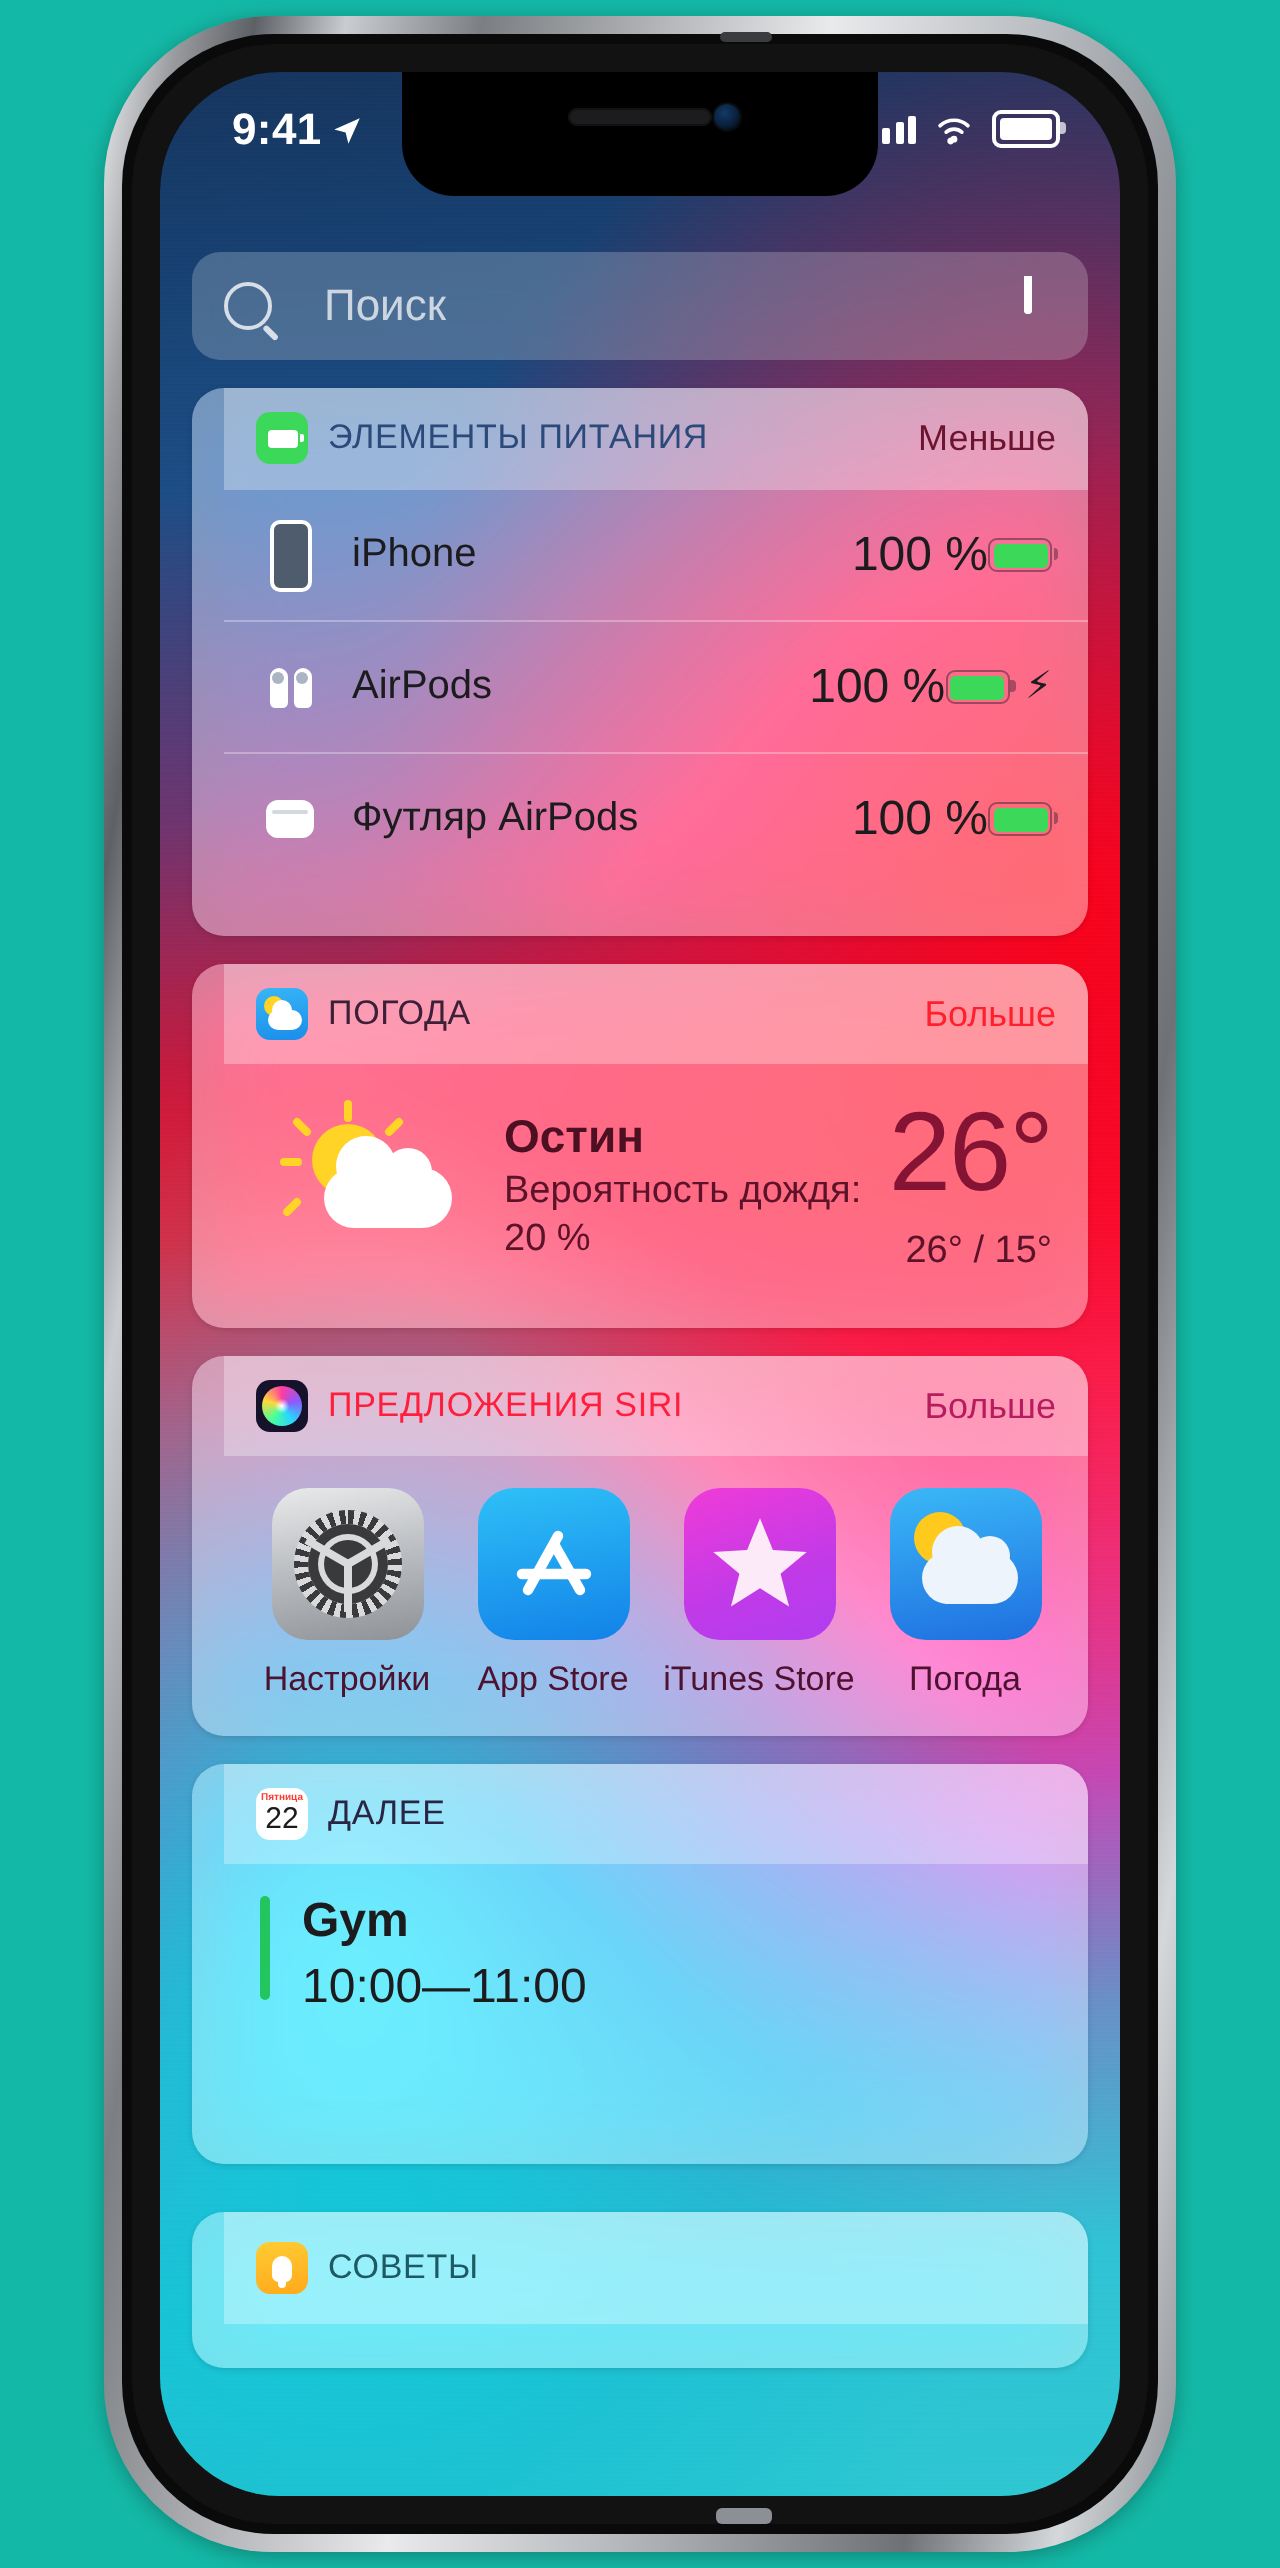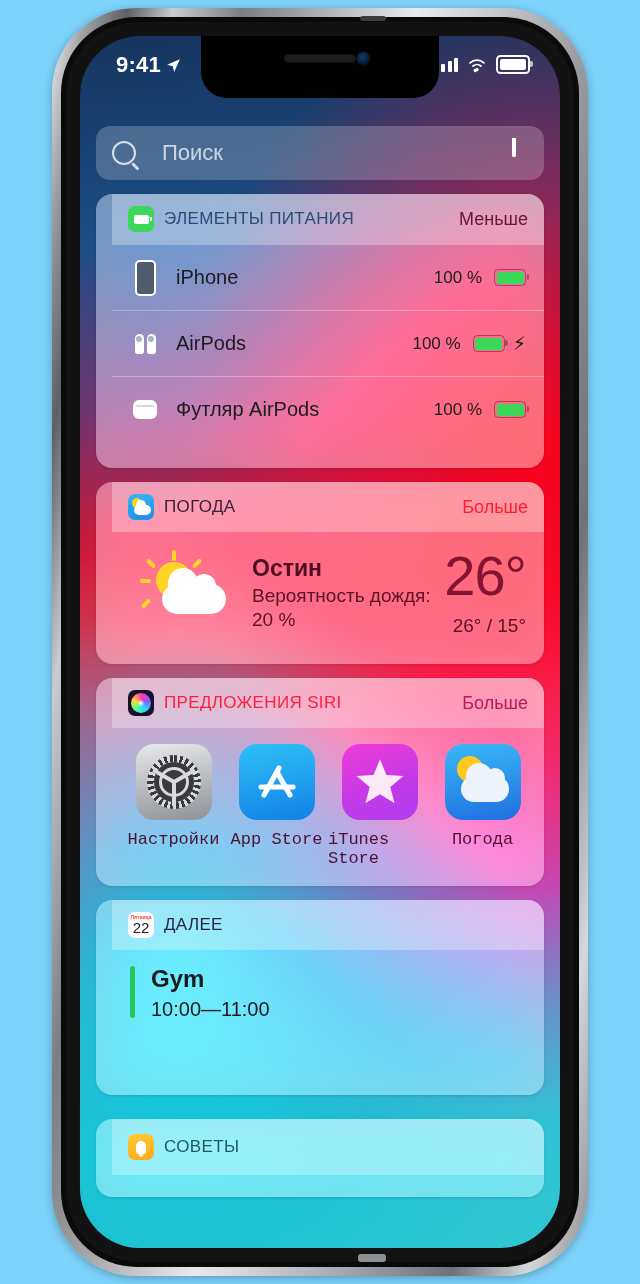--- a/index.html
+++ b/index.html
@@ -1,19 +1,19 @@
 <!DOCTYPE html>
 <html><head>
 <meta charset="utf-8">
 <style>
   html,body{margin:0;padding:0;background:#ffffff;}
   body{width:640px;height:1284px;overflow:hidden;font-family:"Liberation Sans","DejaVu Sans",sans-serif;}
 
   
-  #stage{position:relative;width:640px;height:1284px;background:#7dd3fc;}
+  #stage{position:relative;width:640px;height:1284px;background:#14b8a6;}
 
   .phone-outer{
     position:absolute;left:52px;top:8px;width:536px;height:1268px;
     border-radius:84px;
     background:linear-gradient(100deg,#f3f4f5 0%,#9a9ca0 5%,#5d6064 10%,#c9ccd0 16%,#7b7e82 25%,
                 #e9eaec 48%,#b9bcc0 62%,#6e7175 82%,#d5d8db 92%,#8a8d91 100%);
     box-shadow:0 2px 10px rgba(0,0,0,.28);
   }
   .phone-mid{
     position:absolute;left:9px;top:9px;right:9px;bottom:9px;
@@ -97,21 +97,21 @@
   .app-ico{width:26px;height:26px;border-radius:7px;flex:0 0 auto;position:relative;overflow:hidden;}
 
   
   .batt-icon-app{background:#3cd859;display:flex;align-items:center;justify-content:center;}
   .batt-icon-app .shape{width:15px;height:9px;background:#fff;border-radius:2px;position:relative;}
   .batt-icon-app .shape::after{content:"";position:absolute;right:-3px;top:2.5px;width:2px;height:4px;background:#fff;border-radius:0 1px 1px 0;}
   .row{height:65px;display:flex;align-items:center;padding:0 18px;border-top:1px solid rgba(255,255,255,.30);}
   .row:first-of-type{border-top:none;}
   .dev-ico{width:30px;flex:0 0 auto;display:flex;justify-content:center;align-items:center;}
   .dev-name{font-size:20px;color:#1c1c1e;margin-left:16px;flex:1;}
-  .dev-pct{font-size:17px;color:#1c1c1e;margin-right:12px;}
+  .dev-pct{font-size:24px;color:#1c1c1e;}
   .batt-pill{width:30px;height:15px;border:1.5px solid rgba(80,40,60,.55);border-radius:4.5px;position:relative;flex:0 0 auto;}
   .batt-pill::after{content:"";position:absolute;right:-4px;top:4px;width:2.5px;height:6px;background:rgba(80,40,60,.5);border-radius:0 2px 2px 0;}
   .batt-pill span{position:absolute;inset:1.5px;background:#3cd859;border-radius:2.5px;display:block;}
   .bolt{margin-left:8px;font-size:19px;color:#1c1c1e;line-height:1;}
 
   .ico-iphone{width:17px;height:32px;border:2px solid #fff;border-radius:5px;background:#4e5c6e;}
   .ico-airpods{display:flex;gap:3px;}
   .ico-airpods .bud{width:9px;height:20px;background:#fff;border-radius:5px 5px 3px 3px;position:relative;}
   .ico-airpods .bud::before{content:"";position:absolute;left:1.5px;top:2px;width:6px;height:6px;border-radius:50%;background:#aab4c2;}
   .ico-case{width:24px;height:19px;background:#fff;border-radius:6px;position:relative;}
@@ -135,21 +135,21 @@
   .wx-right{text-align:right;color:#7d1030;padding-left:8px;}
   .wx-temp{font-size:56px;line-height:.95;font-weight:300;color:#851434;letter-spacing:-1px;}
   .wx-hilo{font-size:19px;margin-top:12px;color:#5c1228;}
 
   
   .siri-ico-app{background:#17122b;display:flex;align-items:center;justify-content:center;}
   .siri-orb{width:20px;height:20px;border-radius:50%;
     background:
       radial-gradient(circle at 50% 50%, #ffffff 0%, rgba(255,255,255,0) 26%),
       conic-gradient(from 0deg,#ff3ba0,#8a5bff,#2ad6ff,#49ff9a,#ffd83b,#ff3ba0);}
-  .siri-apps{display:flex;justify-content:center;padding:16px 10px 18px;font-family:Liberation Mono, monospace;}
+  .siri-apps{display:flex;justify-content:center;padding:16px 10px 18px;}
   .siri-app{width:108px;display:flex;flex-direction:column;align-items:center;gap:10px;}
   .siri-app .tile{width:76px;height:76px;border-radius:18px;position:relative;overflow:hidden;}
   .siri-app .lbl{font-size:17px;color:#4d1230;}
   .tile-settings{background:linear-gradient(170deg,#e9eaeb 0%,#b9bcc0 50%,#8e9195 100%);display:flex;align-items:center;justify-content:center;}
   .gear{width:54px;height:54px;border-radius:50%;background:
       repeating-conic-gradient(#3a3a3c 0deg 7deg, #d9dadc 7deg 14deg);position:relative;}
   .gear::before{content:"";position:absolute;inset:7px;border-radius:50%;background:#d9dadc;
     box-shadow:inset 0 0 0 5px #3a3a3c;}
   .gear::after{content:"";position:absolute;inset:15px;border-radius:50%;background:#3a3a3c;}
   .gear .spoke{position:absolute;left:50%;top:50%;width:4px;height:24px;background:#d9dadc;transform-origin:50% 0;margin-left:-2px;z-index:3;}
@@ -161,21 +161,21 @@
   .tile-weather .c::before{content:"";position:absolute;left:5px;top:-13px;width:26px;height:26px;border-radius:50%;background:#eef4fb;}
   .tile-weather .c::after{content:"";position:absolute;left:24px;top:-8px;width:20px;height:20px;border-radius:50%;background:#eef4fb;}
 
   
   .cal-ico-app{background:#fff;display:flex;flex-direction:column;align-items:center;justify-content:flex-start;}
   .cal-ico-app .dow{font-size:5px;color:#ff3b30;line-height:7px;margin-top:2px;font-weight:700;}
   .cal-ico-app .dnum{font-size:15px;color:#1c1c1e;line-height:15px;font-weight:400;margin-top:-1px;}
   .cal-body{padding:16px 18px 30px 18px;display:flex;align-items:flex-start;}
   .cal-bar{width:5px;height:52px;background:#22c55e;border-radius:3px;margin-right:16px;flex:0 0 auto;}
   .cal-title{font-size:24px;font-weight:700;color:#1c1c1e;line-height:1.1;}
-  .cal-time{font-size:20px;color:#1c1c1e;margin-top:6px;}
+  .cal-time{font-size:24px;color:#1c1c1e;margin-top:6px;}
 
   
   .tips-ico-app{background:linear-gradient(170deg,#ffcc33,#ffa91b);display:flex;align-items:center;justify-content:center;}
   .bulb{width:10px;height:13px;border-radius:6px 6px 4px 4px;background:#fff;position:relative;}
   .bulb::after{content:"";position:absolute;left:3px;bottom:-3px;width:4px;height:3px;background:#fff;border-radius:0 0 2px 2px;}
   .w-tips{margin-top:24px;}
   .w-tips .w-head{height:56px;background:rgba(255,255,255,.30);}
 </style>
 </head>
 <body>

